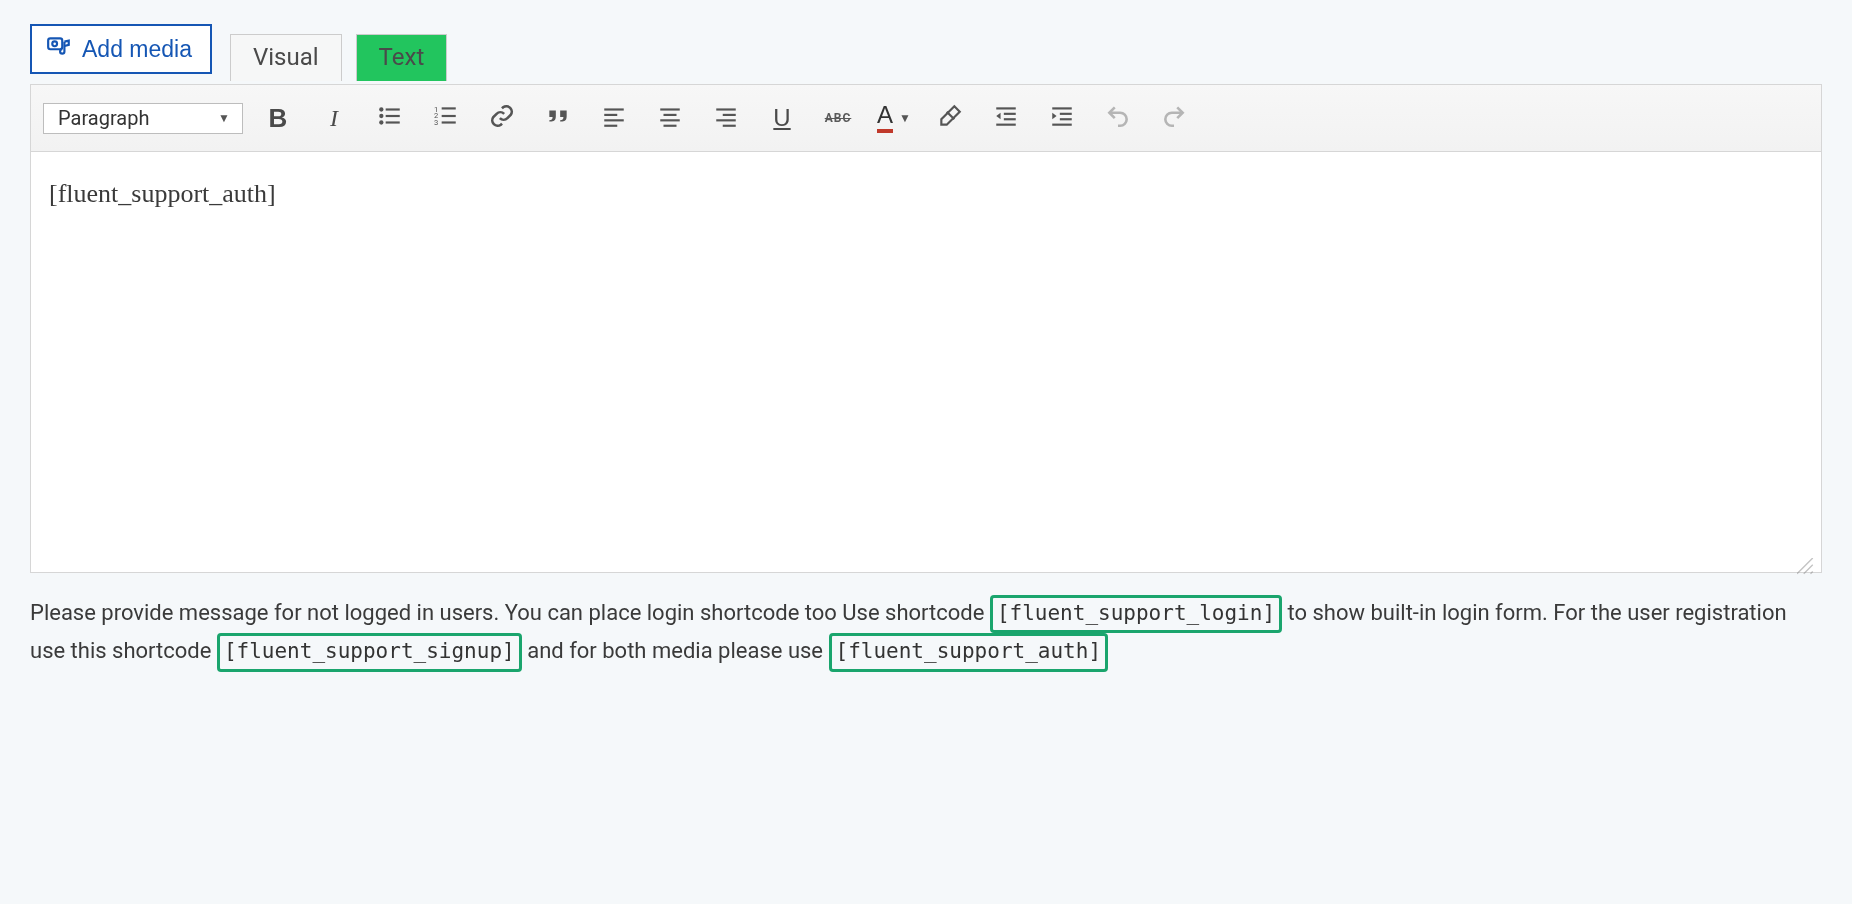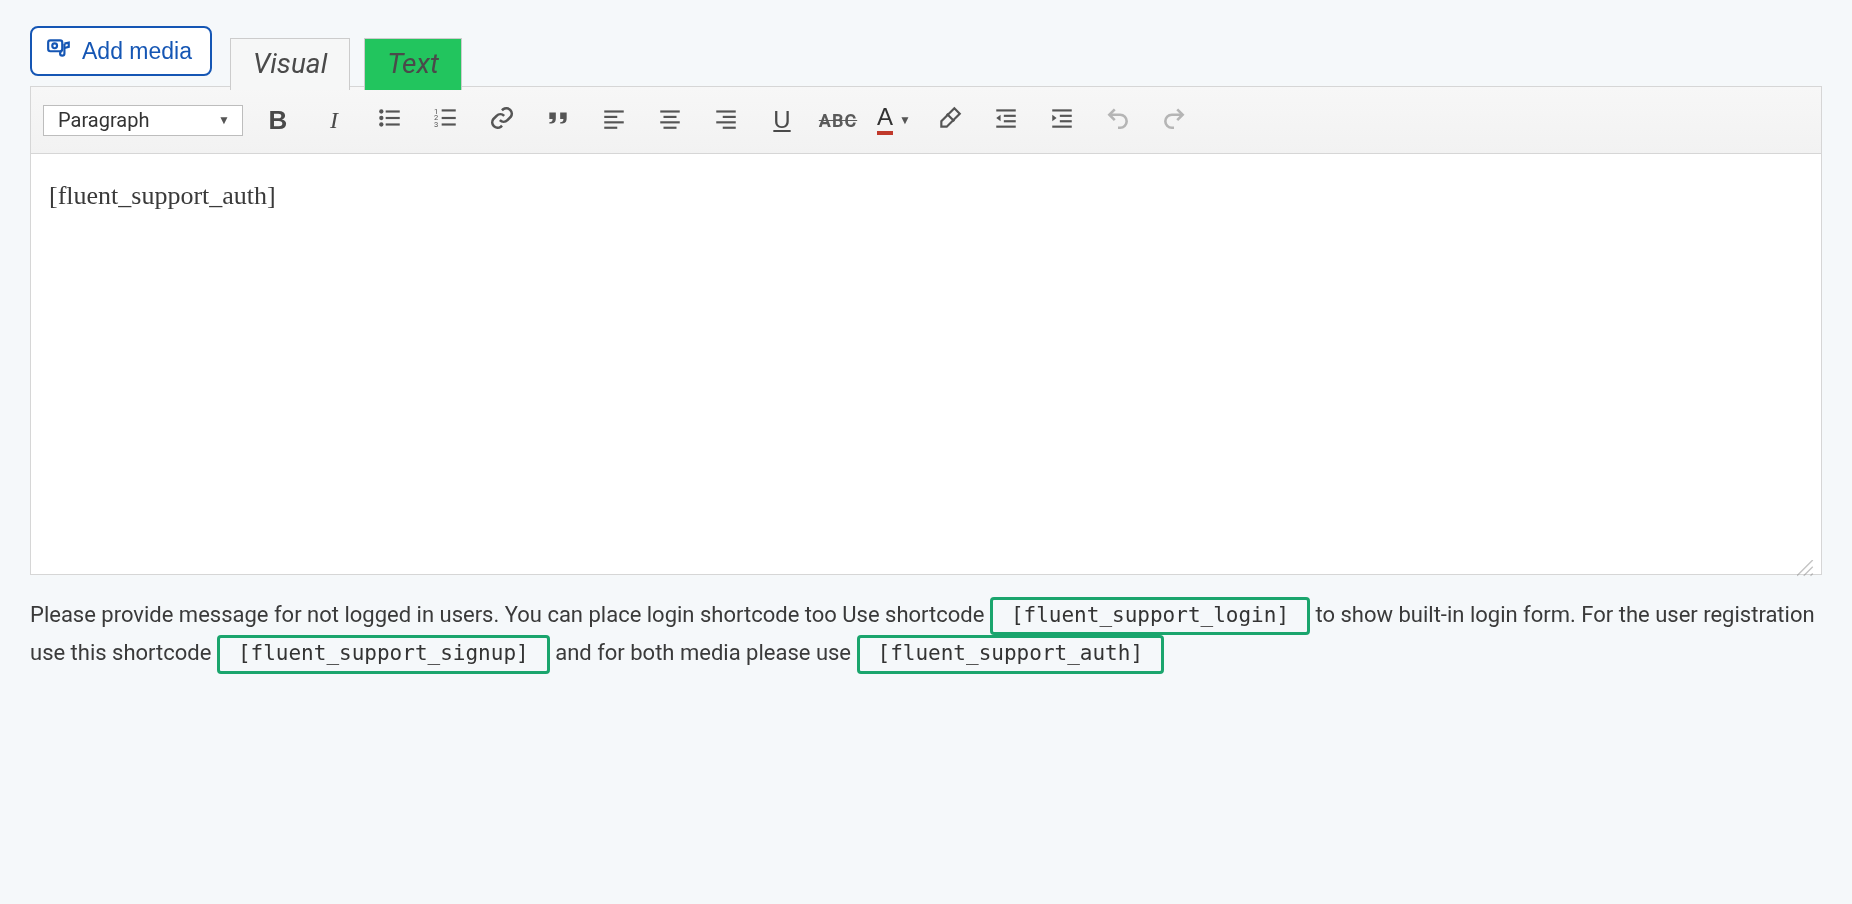--- a/index.html
+++ b/index.html
@@ -23,41 +23,40 @@
   }
   .add-media-btn {
     display: inline-flex;
     align-items: center;
     gap: 10px;
     background: #fff;
     border: 2px solid #1556b4;
     color: #1556b4;
     font-size: 23px;
     padding: 8px 18px 8px 14px;
-    border-radius: 8px;
+    border-radius: 0;
     cursor: pointer;
     height: 50px;
   }
   .add-media-btn svg { width: 26px; height: 26px; }
   .tabs {
     display: flex;
     gap: 14px;
     margin-left: auto-off;
   }
   .tab {
     border: 1px solid #ccc;
     border-bottom: none;
     padding: 8px 22px 10px;
-    font-size: 28px;
+    font-size: 24px;
     color: #4a4a4a;
     background: #f6f7f7;
     cursor: pointer;
     position: relative;
-    top: 14px;
-    font-style: italic;
+    top: 7px;
   }
   .tab.active {
     background: #22c55e;
   }
   .editor-wrap {
     border: 1px solid #d6d6d6;
     margin-top: 10px;
     background: #fff;
   }
   .toolbar-outer {
@@ -95,21 +94,21 @@
     align-items: center;
     justify-content: center;
     color: #4a4a4a;
     cursor: pointer;
     border-radius: 2px;
   }
   .tb-btn svg { width: 26px; height: 26px; }
   .tb-btn .glyph { font-size: 24px; font-family: Georgia, serif; }
   .tb-btn.bold .glyph { font-weight: 900; font-family: Arial, sans-serif; font-size:26px;}
   .tb-btn.italic .glyph { font-style: italic; font-family: Georgia, serif;}
-  .tb-btn.abc { font-size: 18px; font-weight:700; color:#5a5a5a; text-decoration: line-through; letter-spacing:1px;}
+  .tb-btn.abc { font-size: 12px; font-weight:700; color:#5a5a5a; text-decoration: line-through; letter-spacing:1px;}
   .tb-btn.under .glyph { text-decoration: underline; font-family: Arial; font-size:24px;}
   .color-btn {
     display:flex; align-items:center; gap:6px; cursor:pointer; padding:0 4px;
   }
   .color-btn .A { font-size:24px; font-family: Arial; color:#333; border-bottom:4px solid #c0392b; line-height:1; padding-bottom:2px;}
   .color-btn .dd { font-size:12px; color:#555;}
   .tb-btn.disabled { color:#b5b5b5; cursor:default;}
   .editor-body {
     min-height: 420px;
     padding: 24px 18px;
@@ -128,21 +127,21 @@
   .help-text {
     margin-top: 22px;
     font-size: 22px;
     color: #3a3a3a;
     line-height: 1.55;
   }
   .code-pill {
     font-family: ui-monospace, SFMono-Regular, Menlo, Consolas, monospace;
     border: 3px solid #1aa56d;
     border-radius: 4px;
-    padding: 2px 18px 4px;
+    padding: 2px 4px 4px;
     color: #333;
     font-size: 21px;
     display: inline-block;
     line-height: 1.25;
     vertical-align: baseline;
   }
 </style>
 </head>
 <body>
 

